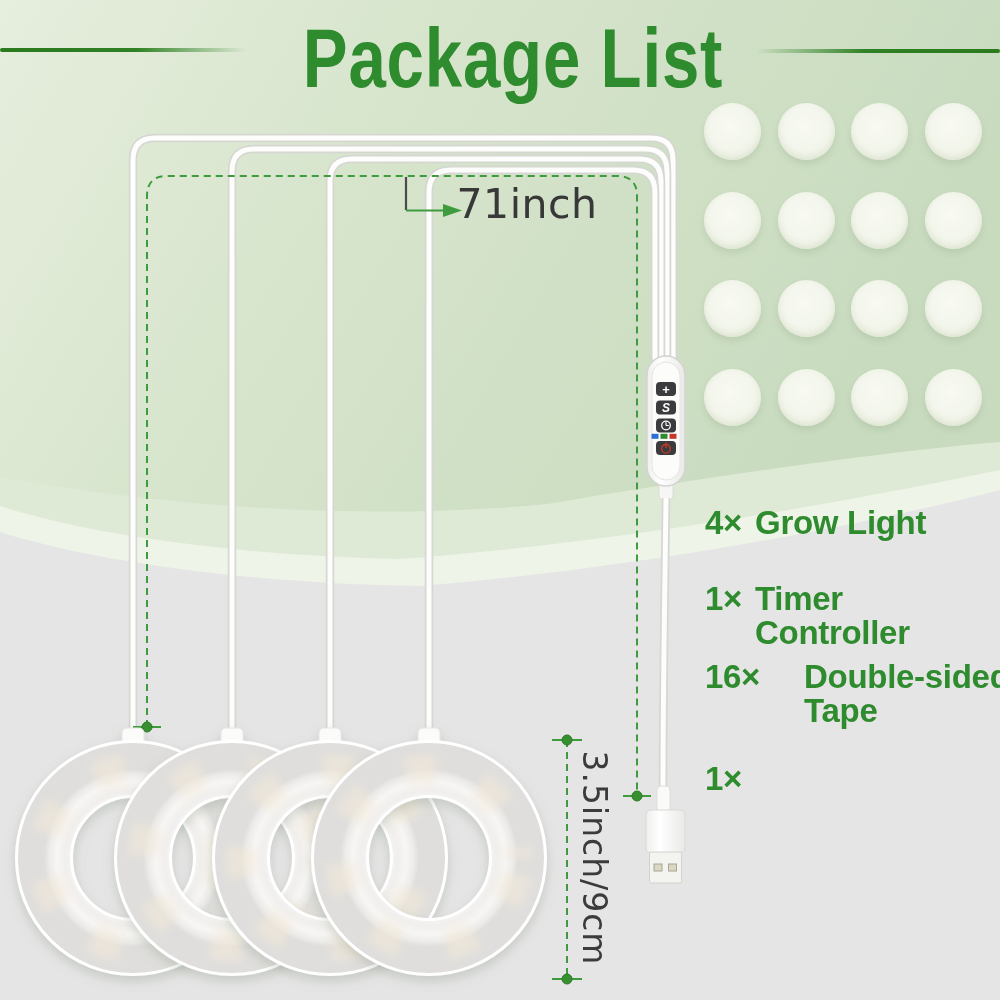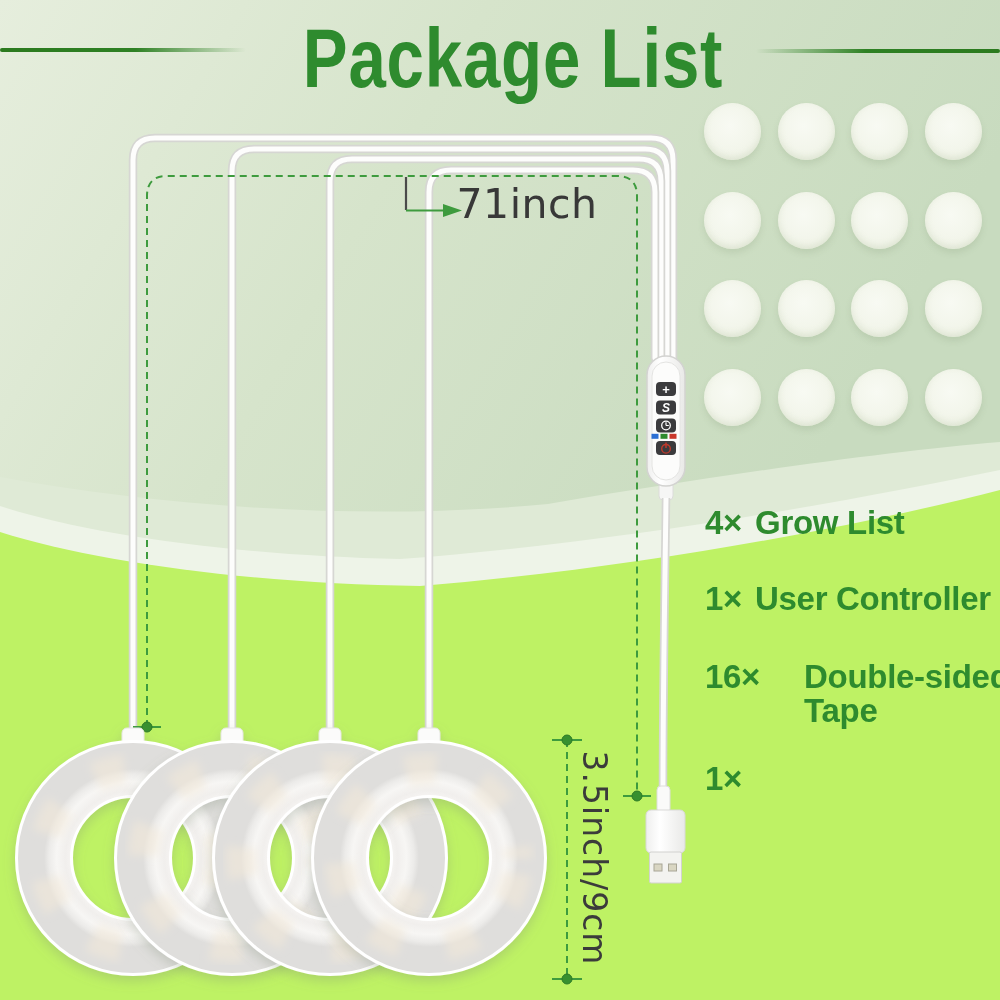--- a/index.html
+++ b/index.html
@@ -1,16 +1,16 @@
 <!DOCTYPE html>
 <html><head>
 <meta charset="utf-8">
 <style>
   html,body{margin:0;padding:0;background:#ffffff;}
-  .stage{position:relative;width:1000px;height:1000px;overflow:hidden;background:#bef264;
+  .stage{position:relative;width:1000px;height:1000px;overflow:hidden;background:#e5e5e5;
          font-family:"Liberation Sans",sans-serif;}
   .stage svg{position:absolute;left:0;top:0;}
 
   
   .title{position:absolute;left:50%;top:16px;margin:0;margin-left:13px;
          transform:translateX(-50%) scaleX(0.80);transform-origin:center top;
          font-size:84px;line-height:1.0;font-weight:bold;letter-spacing:1px;
          color:#2e8b2e;white-space:nowrap;}
   .swoosh{position:absolute;height:4px;border-radius:2px;}
   .swoosh.left{top:48px;left:0;width:246px;
@@ -209,25 +209,25 @@
       <div class="tape"></div>
       <div class="tape"></div>
       <div class="tape"></div>
       <div class="tape"></div>
       <div class="tape"></div>
       <div class="tape"></div>
     </div>
 
   <div class="pkg-row" style="top:506px;">
     <span class="qty">4×</span>
-    <span class="nm">Grow List</span>
+    <span class="nm">Grow Light</span>
   </div>
   <div class="pkg-row" style="top:582px;">
     <span class="qty">1×</span>
-    <span class="nm">User Controller</span>
+    <span class="nm">Timer Controller</span>
   </div>
   <div class="pkg-row" style="top:660px;gap:44px;">
     <span class="qty">16×</span>
     <span class="nm wrap">Double-sided Tape</span>
   </div>
   <div class="pkg-row" style="top:762px;">
     <span class="qty">1×</span>
   </div>
 
 </div>

